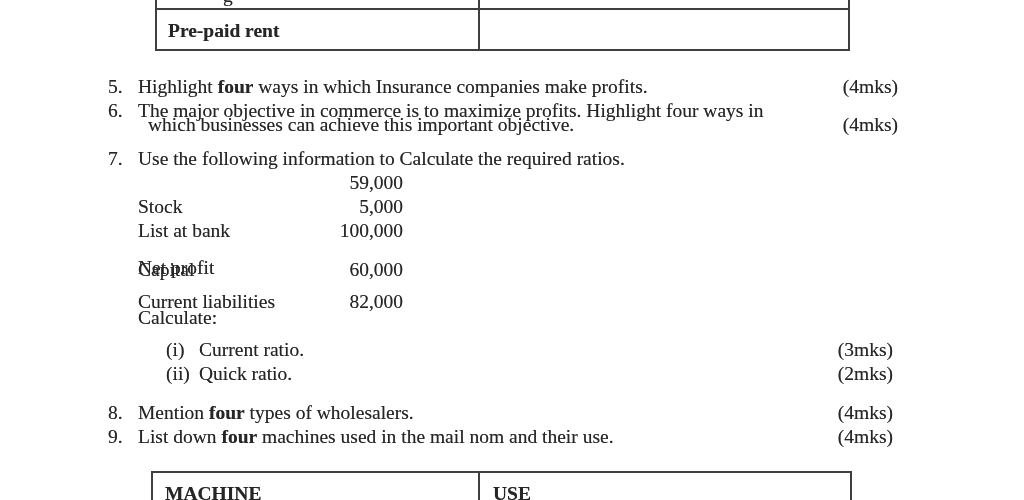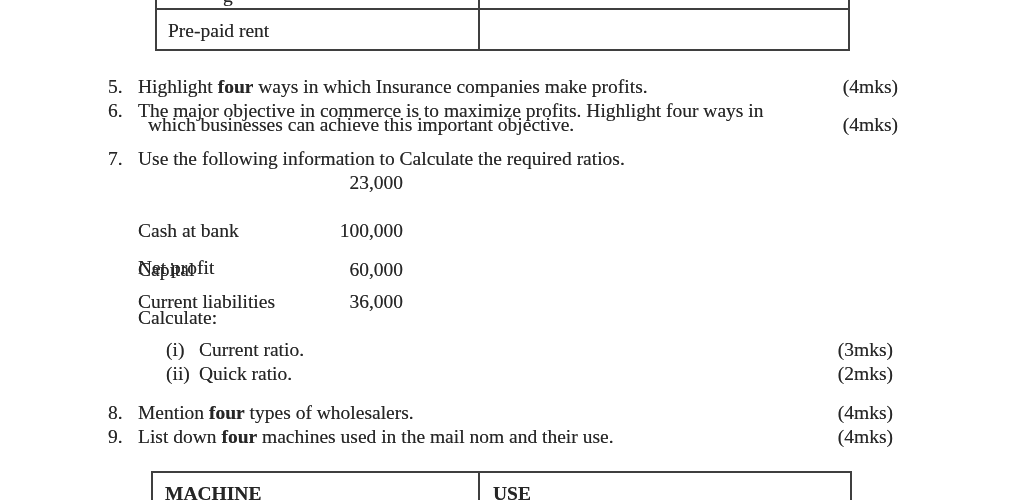--- a/index.html
+++ b/index.html
@@ -22,21 +22,21 @@
   
   .scan-table {
     position: absolute;
     box-sizing: border-box;
     border: 2px solid #3f3f3f;
     background: #ffffff;
   }
   .top-table { left: 155px; top: -40px; width: 695px; height: 91px; }
   .top-table .t-row { display: flex; box-sizing: border-box; }
   .top-table .row-partial { height: 48px; border-bottom: 2px solid #3f3f3f; }
-  .top-table .row-prepaid { height: 39px; }
+  .top-table .row-prepaid { height: 39px; font-weight: bold; }
   .top-table .cell-left {
     width: 323px; box-sizing: border-box;
     border-right: 2px solid #3f3f3f;
     position: relative;
   }
   .top-table .cell-right { flex: 1; }
   .top-table .row-prepaid .cell-left { padding: 9px 0 0 11px; }
   .partial-letter {
     position: absolute; left: 66px; top: 22px;
     line-height: 24px;
@@ -101,36 +101,40 @@
     <span class="qtext-indent">which businesses can achieve this important objective.</span>
     <span class="marks-a">(4mks)</span>
   </div>
 
   <div class="line" style="top:147px">
     <span class="qnum">7.</span>
     <span class="qtext">Use the following information to Calculate the required  ratios.</span>
   </div>
 
   <div class="line" style="top:171px">
-    <span class="ivalue">23,000</span>
+    <span class="ivalue">59,000</span>
+  </div>
+  <div class="line" style="top:195px">
+    <span class="ilabel">Stock</span>
+    <span class="ivalue">5,000</span>
   </div>
   <div class="line" style="top:219px">
-    <span class="ilabel">Cash at bank</span>
+    <span class="ilabel">List at bank</span>
     <span class="ivalue">100,000</span>
   </div>
   <div class="line" style="top:258px">
     <span class="ilabel">Capital</span>
     <span class="ivalue">60,000</span>
   </div>
   <div class="line" style="top:256px">
     <span class="ilabel">Net profit</span>
   </div>
   <div class="line" style="top:290px">
     <span class="ilabel">Current liabilities</span>
-    <span class="ivalue">36,000</span>
+    <span class="ivalue">82,000</span>
   </div>
 
   <div class="line" style="top:306px">
     <span class="ilabel">Calculate:</span>
   </div>
 
   <div class="line" style="top:338px">
     <span class="subnum">(i)</span>
     <span class="subtext">Current ratio.</span>
     <span class="marks-b">(3mks)</span>

